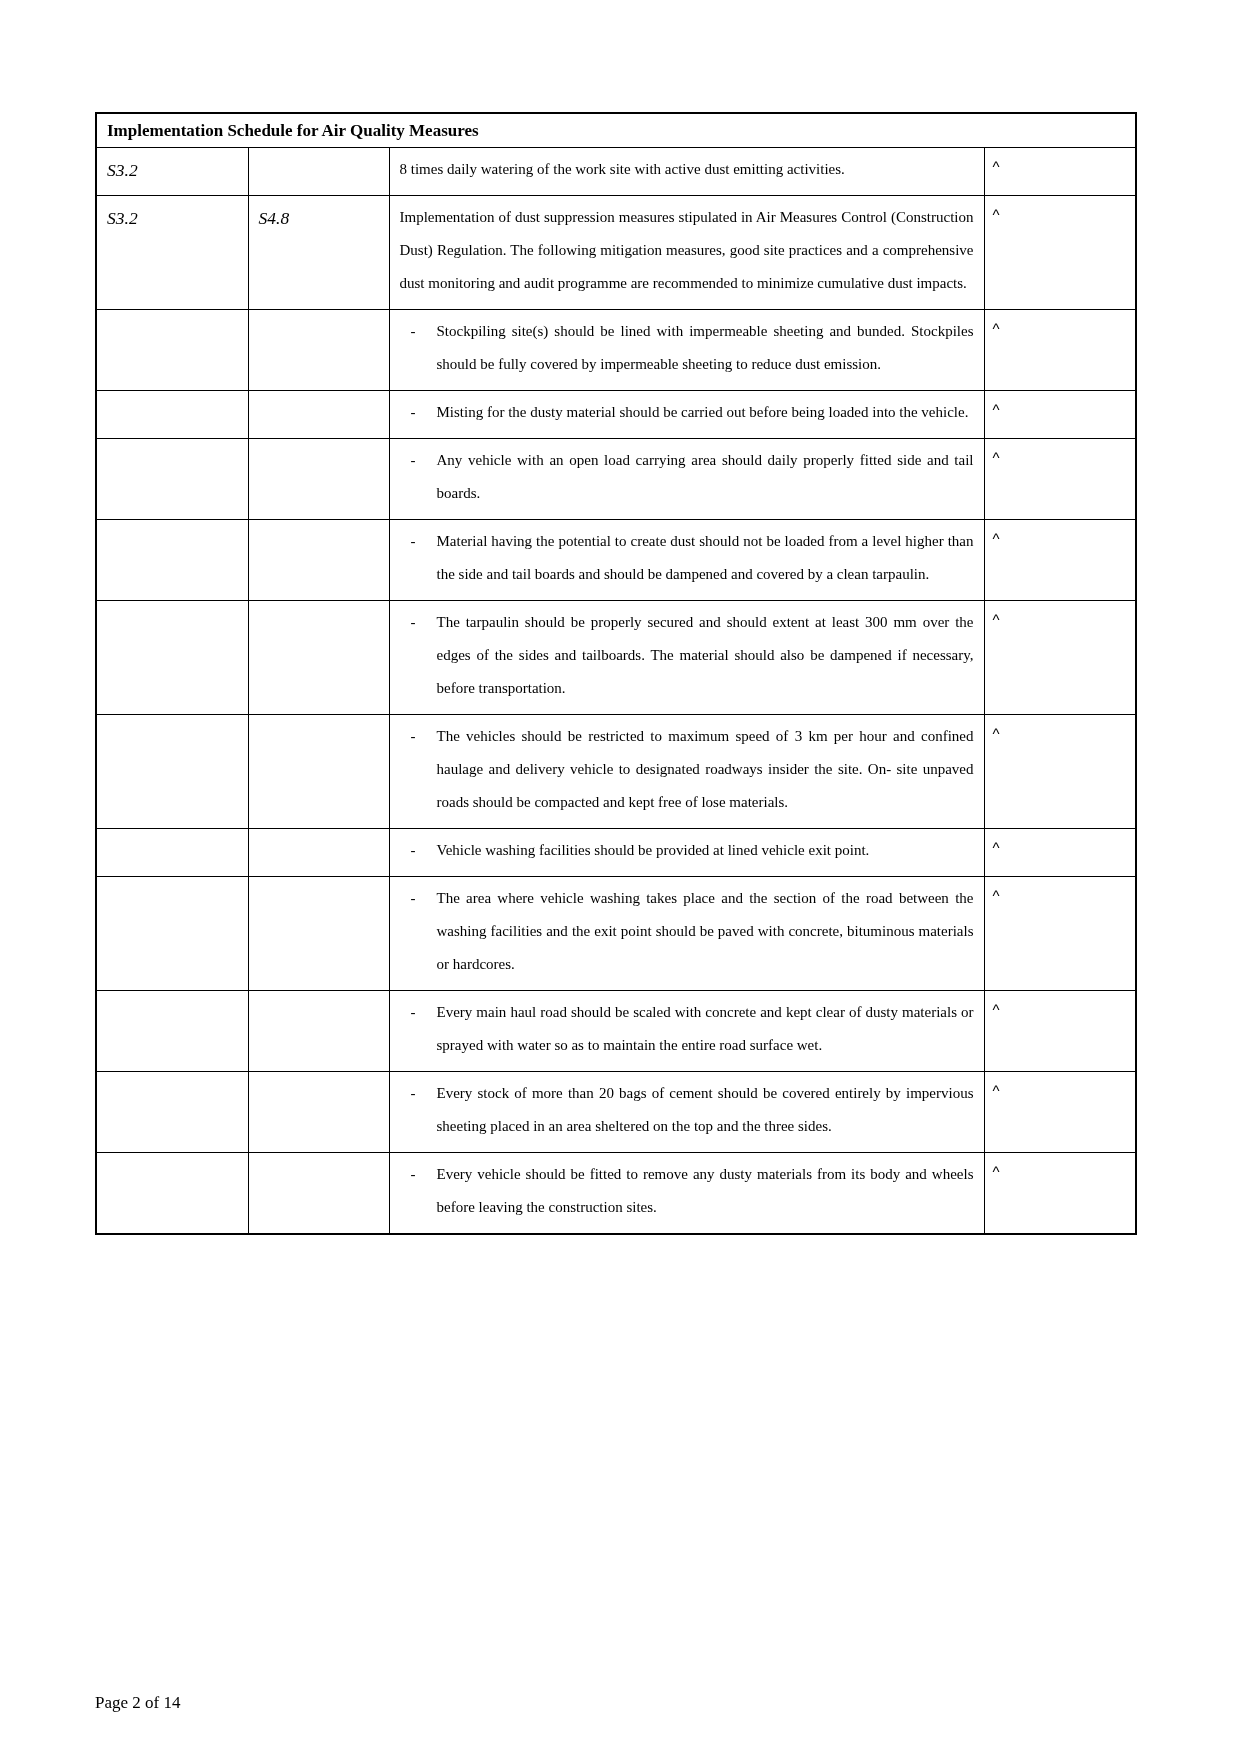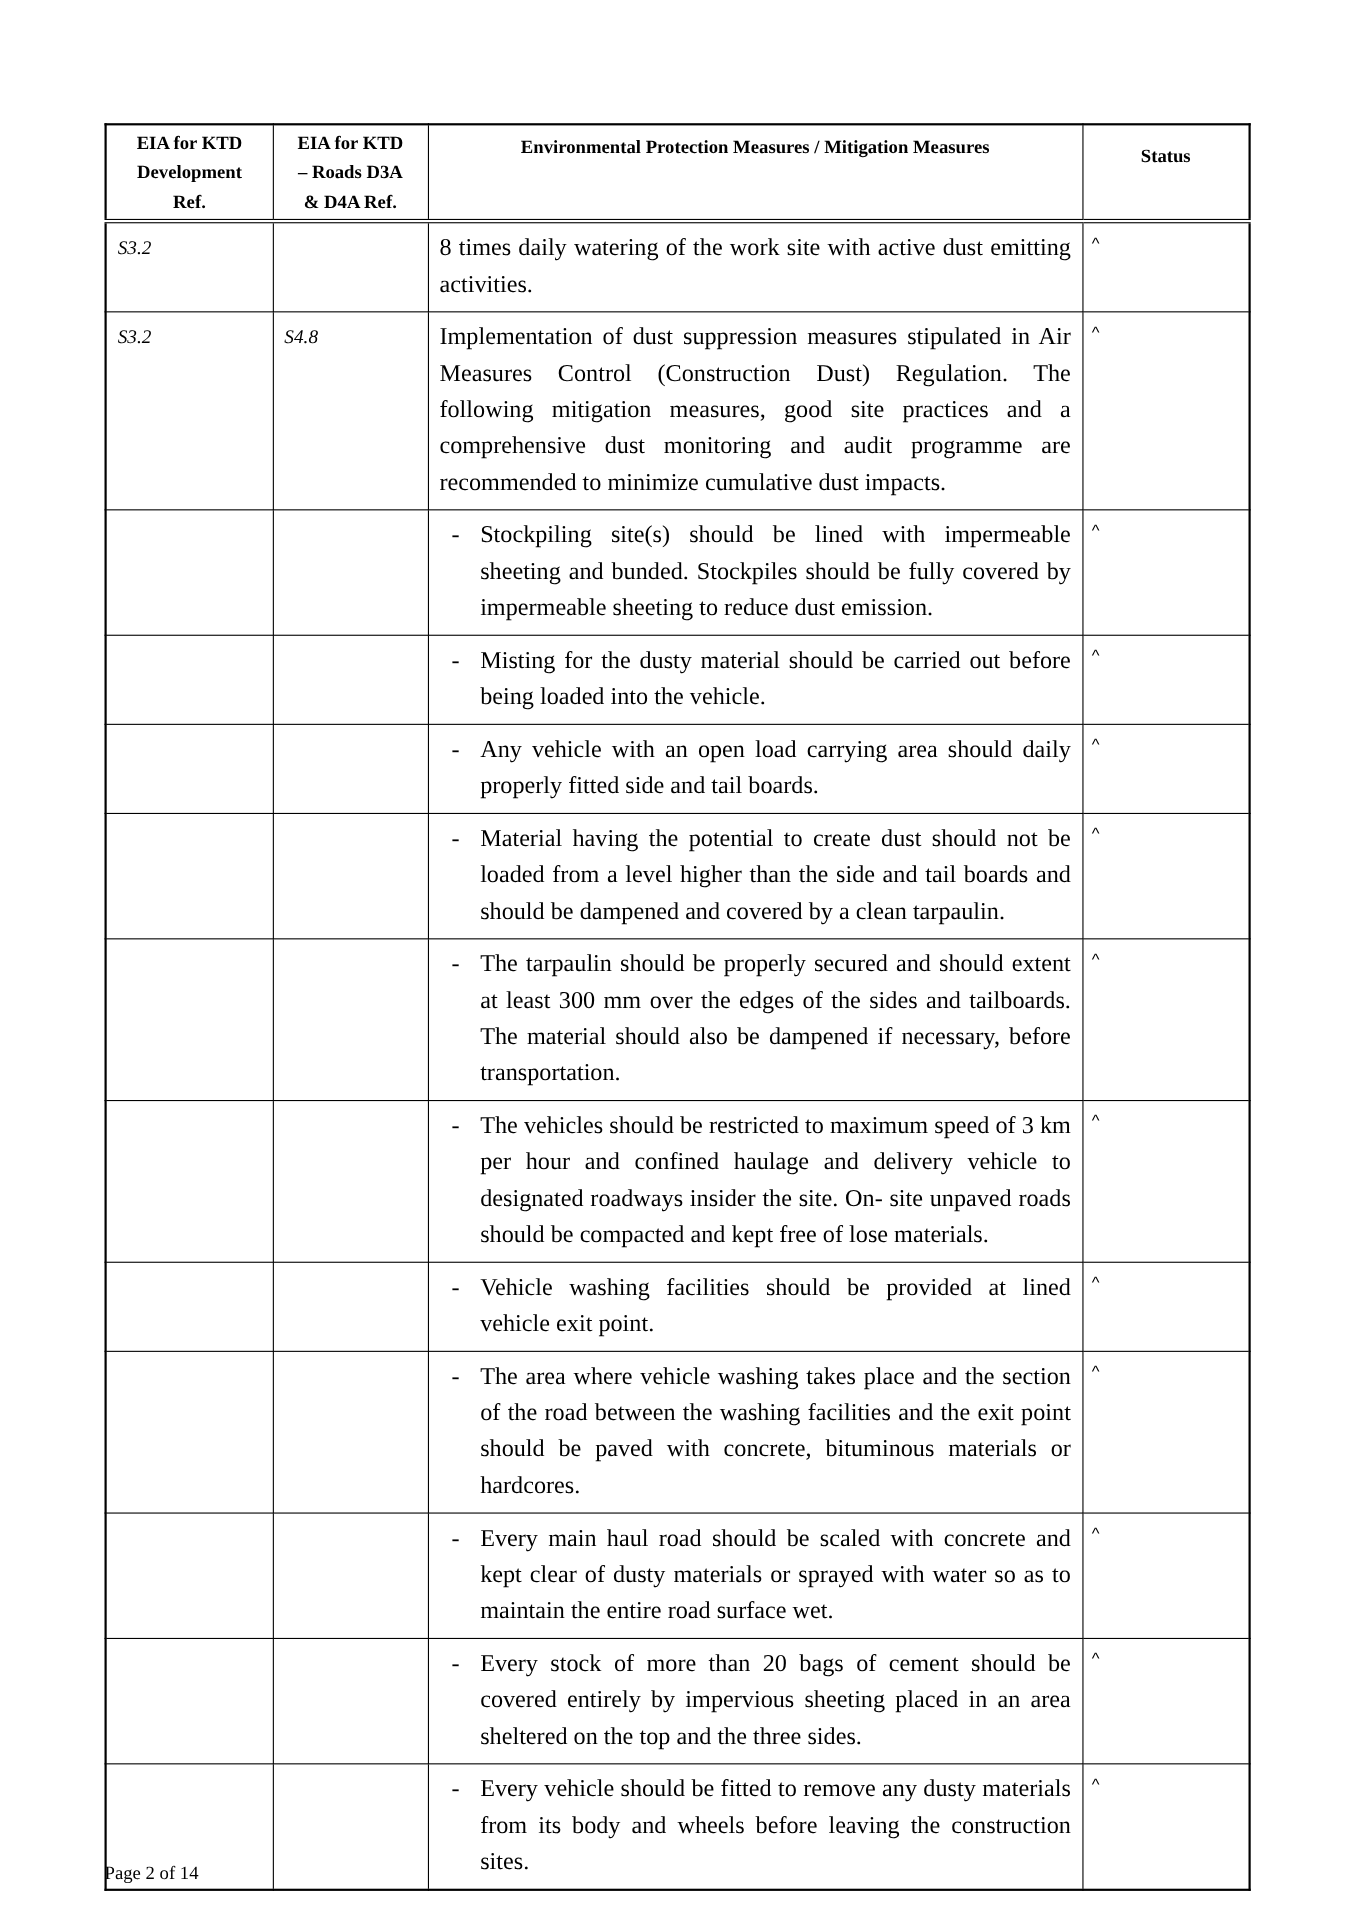--- a/index.html
+++ b/index.html
@@ -27,21 +27,21 @@
   }
   .head-measures { vertical-align:top; padding-top:6px; }
   .head-status  { vertical-align:top; padding-top:14px; }
   .c1, .c2 {
     font-size:17.5px; line-height:33px;
     padding:6px 8px 6px 10px;
     font-style:italic;
   }
   .c3 { padding:5px 10px 9px 10px; }
   .measure {
-    font-size:22px; line-height:33px; text-align:justify;
+    font-size:15px; line-height:33px; text-align:justify;
   }
   .measure.bulleted { position:relative; padding-left:37px; }
   .measure .dash {
     position:absolute; left:11px; top:0; text-align:left;
   }
   .c4 {
     font-size:15px; line-height:22px;
     padding:8px 4px 4px 8px; text-align:left;
     font-family:"Liberation Sans","DejaVu Sans",sans-serif;
   }
@@ -55,28 +55,21 @@
 
 <table class="doc-table">
   <colgroup>
     <col style="width:152px">
       <col style="width:141px">
       <col style="width:595px">
       <col style="width:152px">
   </colgroup>
   <tbody>
     <tr>
-      <td class="head-cell">EIA for KTD
-Development
-Ref.</td>
-      <td class="head-cell">EIA for KTD
-– Roads D3A
-&amp; D4A Ref.</td>
-      <td class="head-cell head-measures">Environmental Protection Measures / Mitigation Measures</td>
-      <td class="head-cell head-status">Status</td>
+      <td class="title-cell" colspan="4">Implementation Schedule for Air Quality Measures</td>
     </tr>
 
     <tr>
       <td class="c1">S3.2</td>
       <td class="c2"></td>
       <td class="c3">
         <div class="measure"><span>8 times daily watering of the work site with active dust emitting activities.</span></div>
       </td>
       <td class="c4">^</td>
     </tr>

